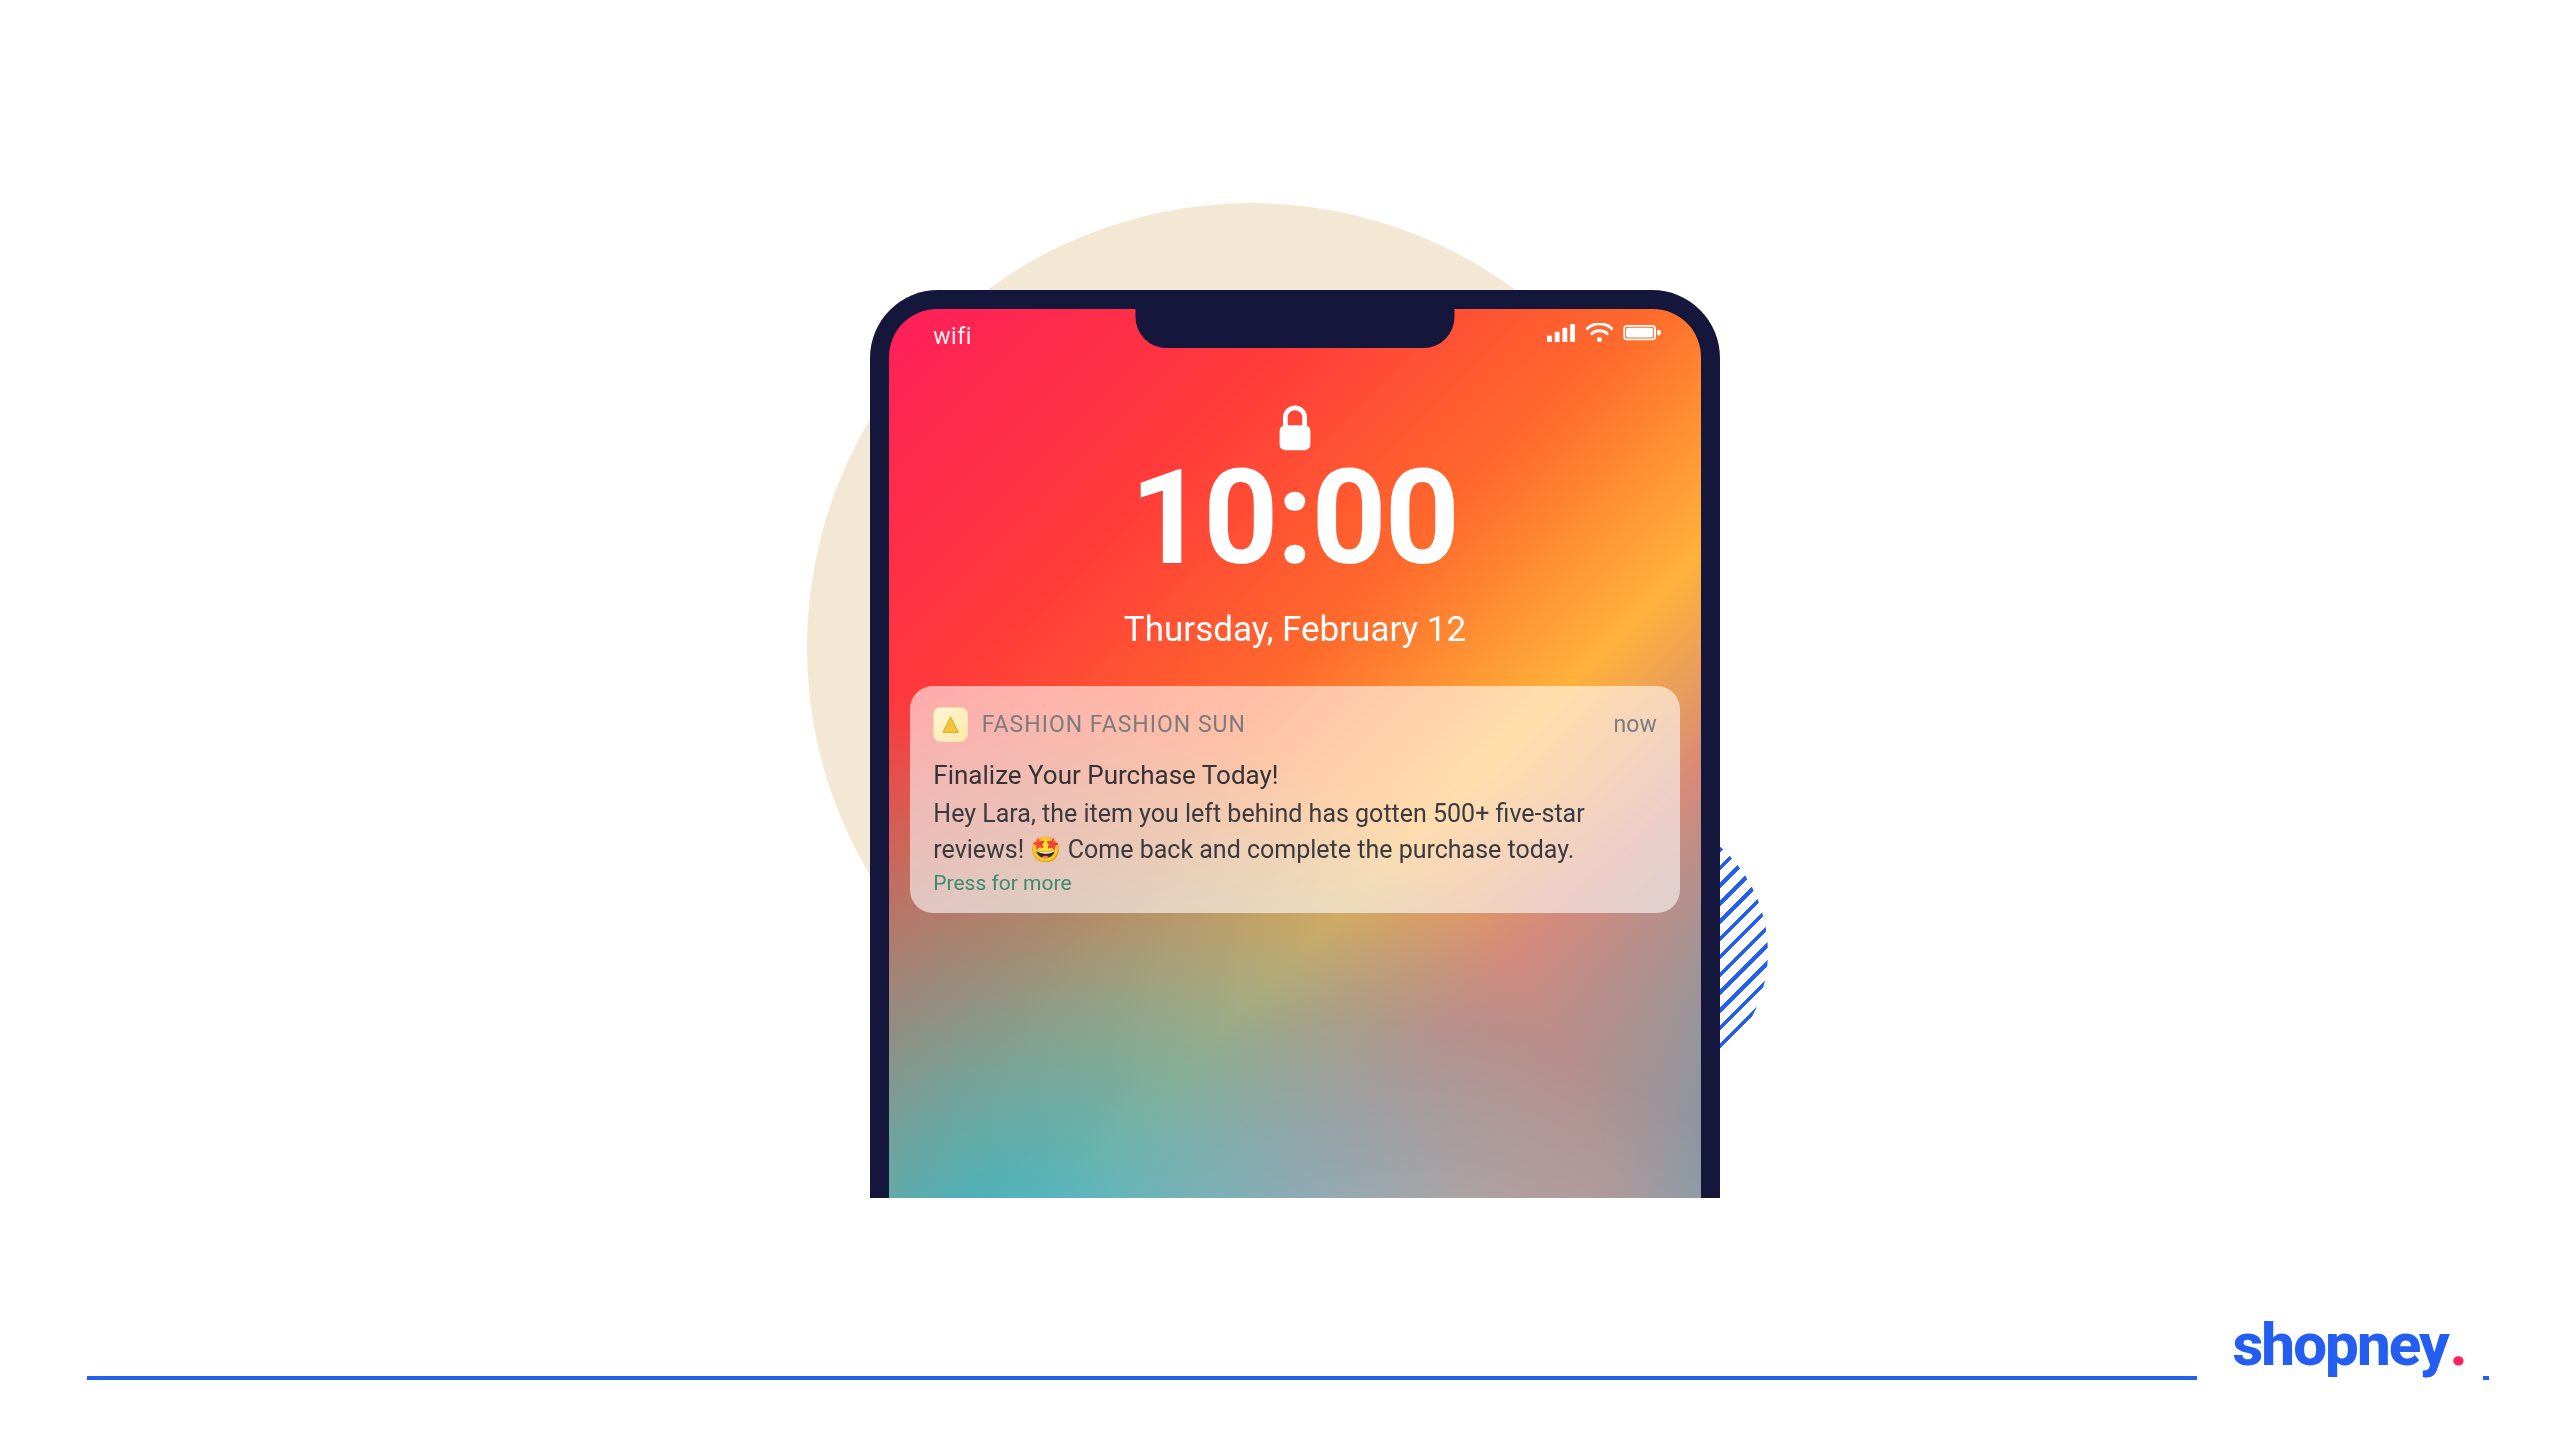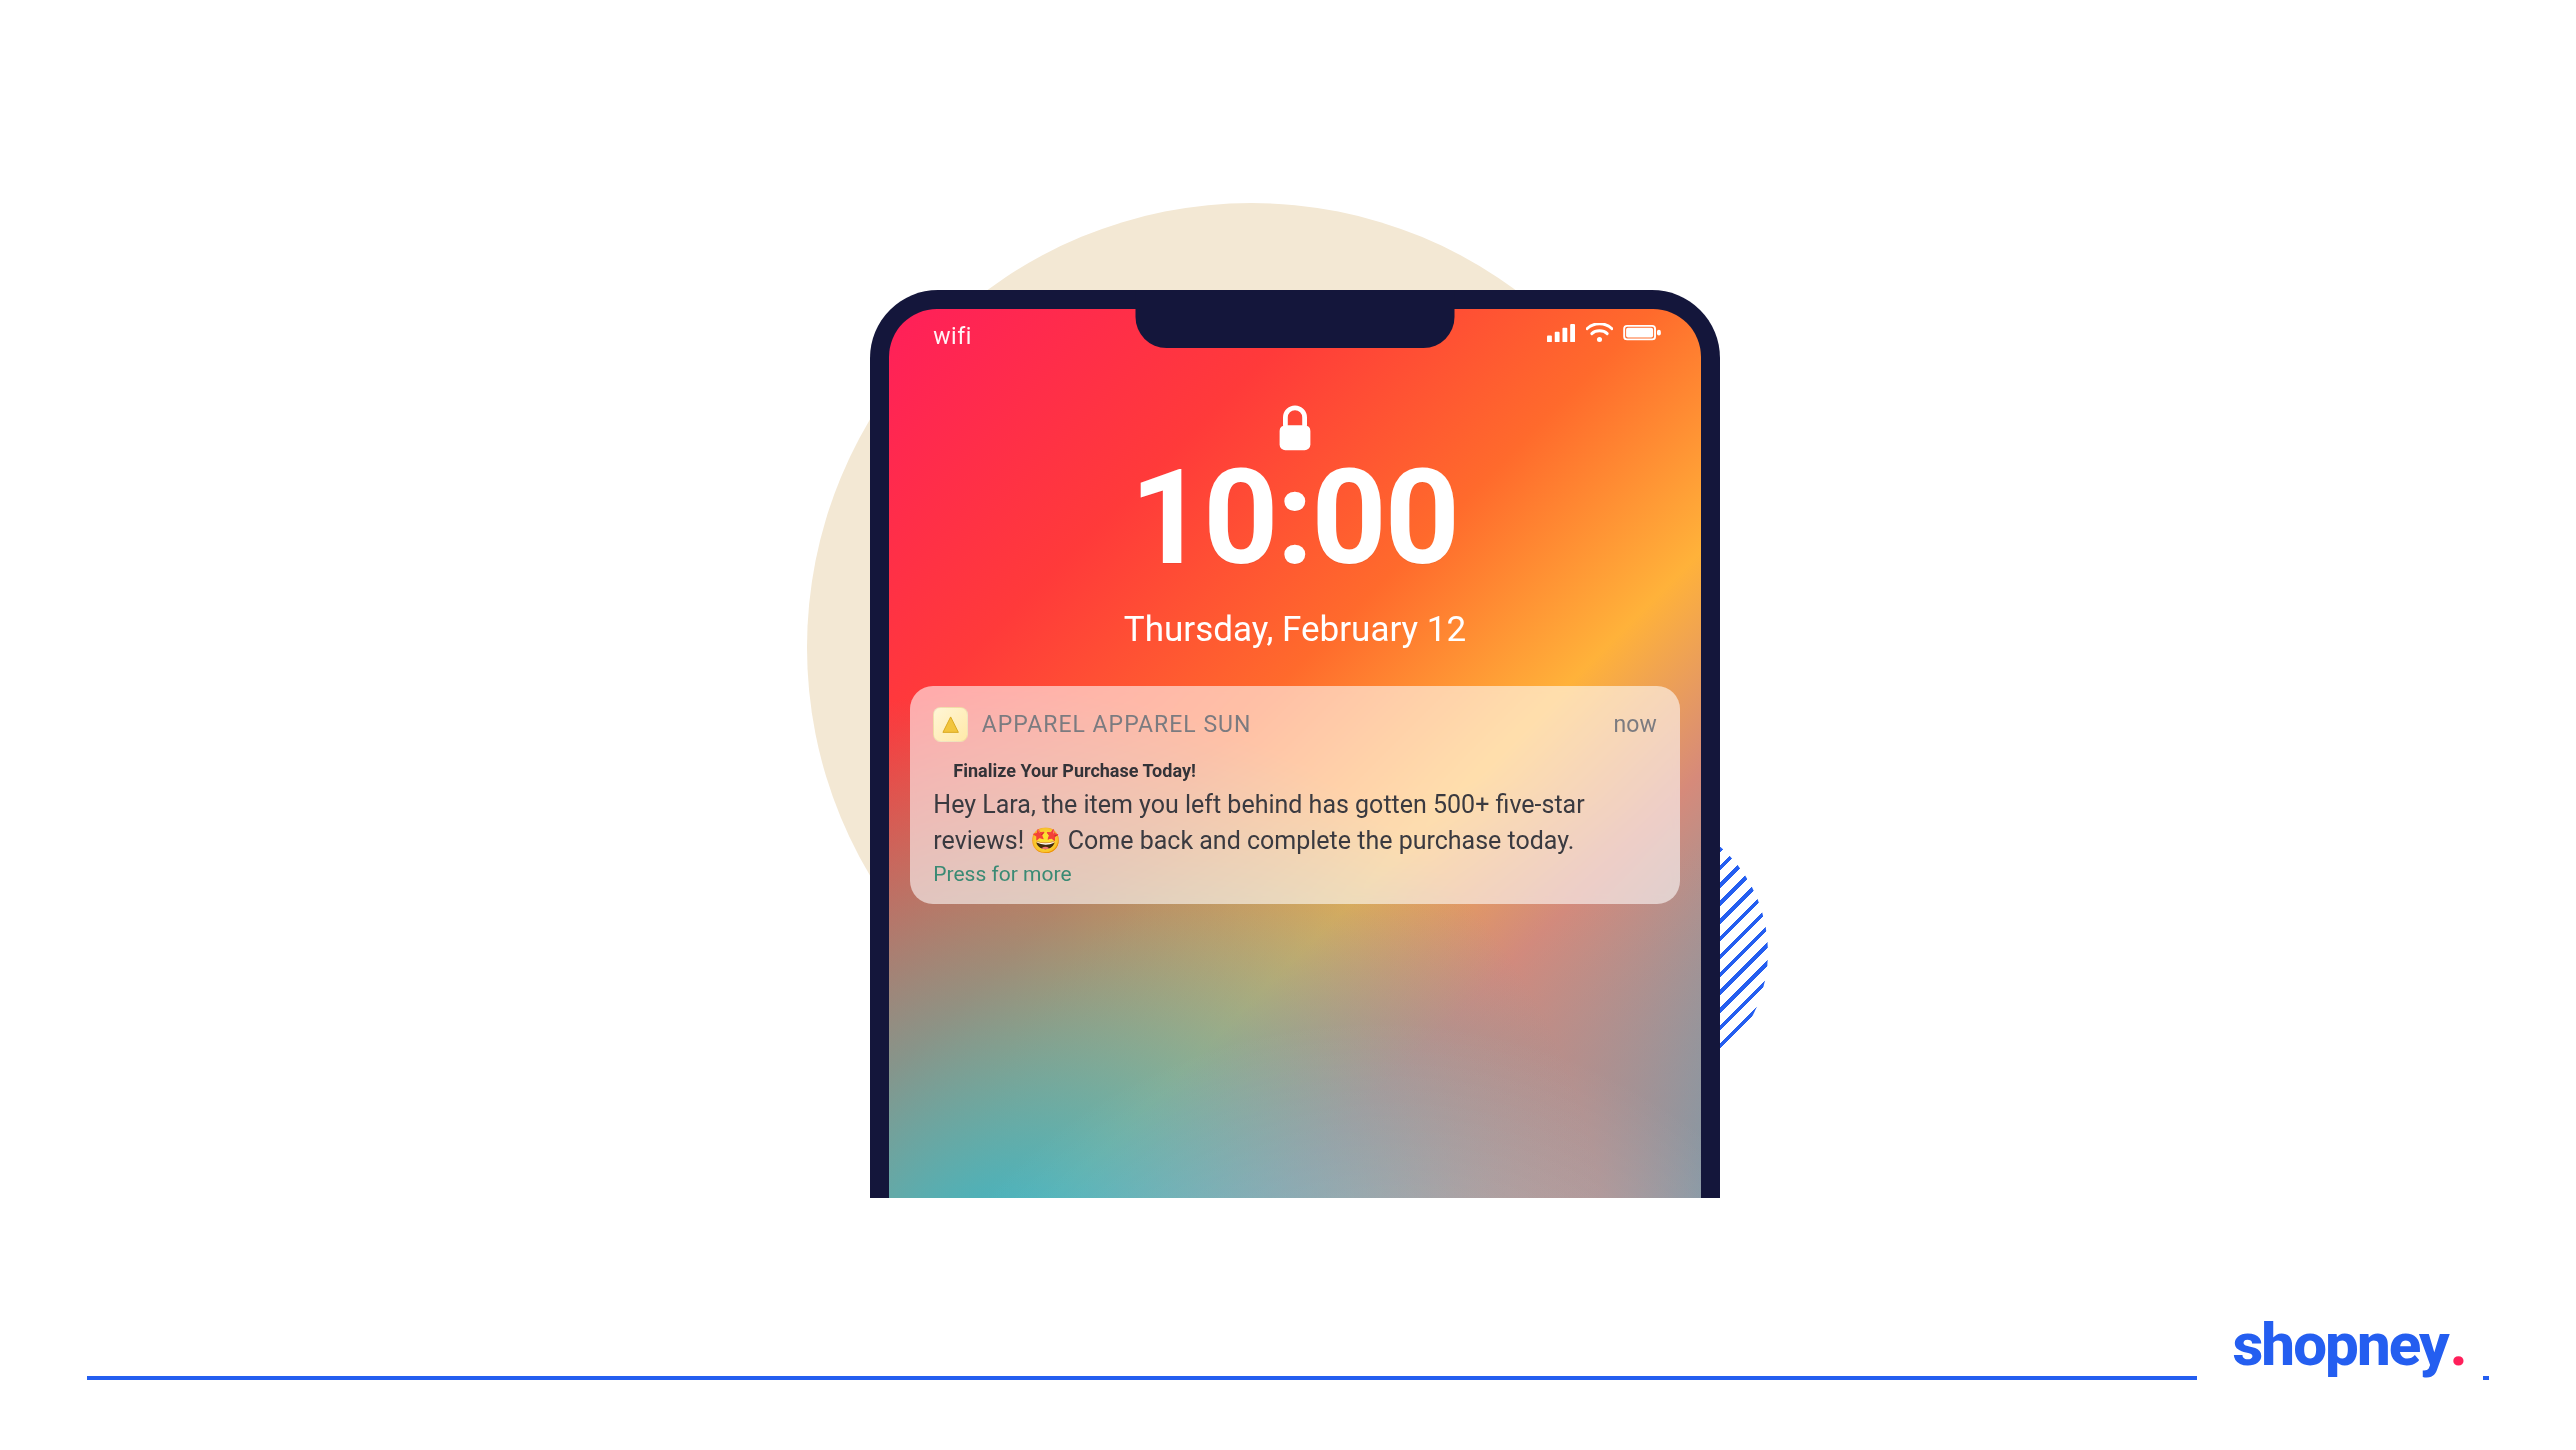--- a/index.html
+++ b/index.html
@@ -158,24 +158,23 @@
     font-size: 23px;
     letter-spacing: 1px;
   }
   .notif-time {
     margin-left: auto;
     color: #7b7b80;
     font-size: 23px;
   }
   .notif-title {
     margin-top: 17.4px;
-    font-weight: 700;
+    font-weight: 400;
     color: #333338;
-    font-size: 18px;
-    margin-left: 20px;
+    font-size: 26px;
   }
   .notif-body {
     margin-top: 6px;
     color: #3a3a40;
     font-size: 25px;
     line-height: 1.45;
   }
   .notif-more {
     margin-top: 3px;
     color: #3a8a74;
@@ -264,21 +263,21 @@
       <div class="clock">10:00</div>
       <div class="date">Thursday, February 12</div>
 
       <div class="notif">
         <div class="notif-head">
           <div class="app-icon">
             <svg width="19.3" height="19.3" viewBox="0 0 20 20">
               <polygon points="2,18 10,2 18,18" fill="#f2c53d" stroke="#d9a81e" stroke-width="1"></polygon>
             </svg>
           </div>
-          <div class="app-name">APPAREL APPAREL SUN</div>
+          <div class="app-name">FASHION FASHION SUN</div>
           <div class="notif-time">now</div>
         </div>
         <div class="notif-title">Finalize Your Purchase Today!</div>
         <div class="notif-body">Hey Lara, the item you left behind has gotten 500+ five-star reviews! 🤩 Come back and complete the purchase today.</div>
         <div class="notif-more">Press for more</div>
       </div>
 
     </div>
     <div class="notch"></div>
   </div>

